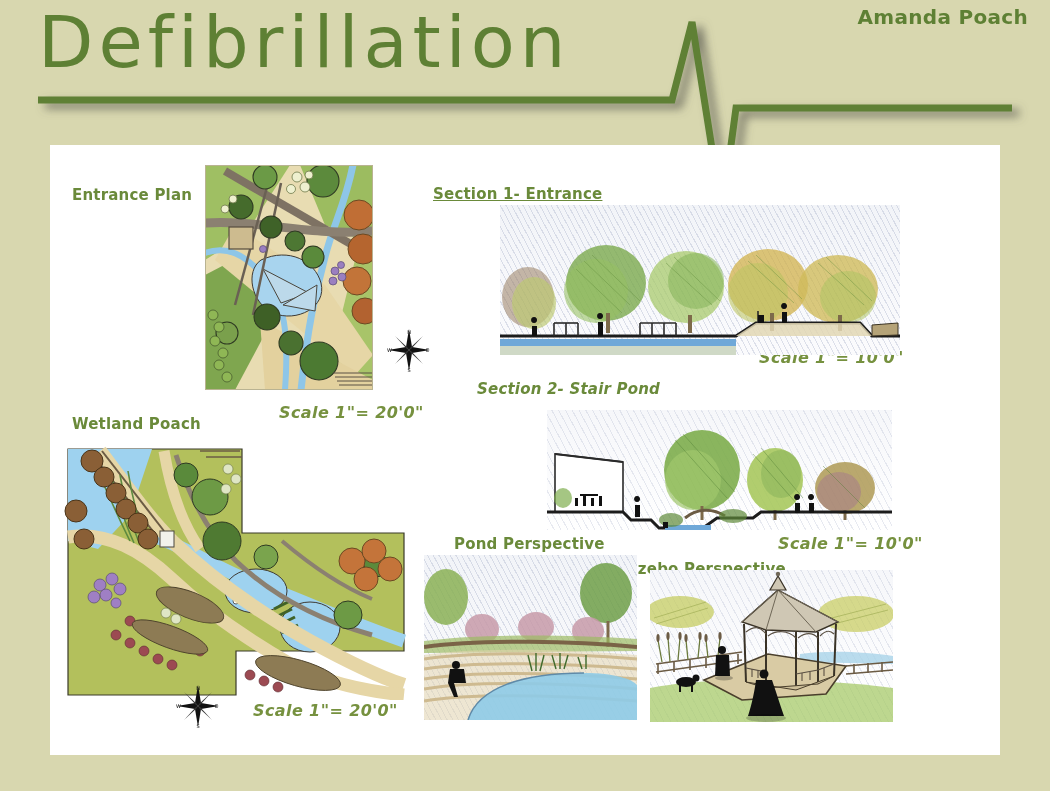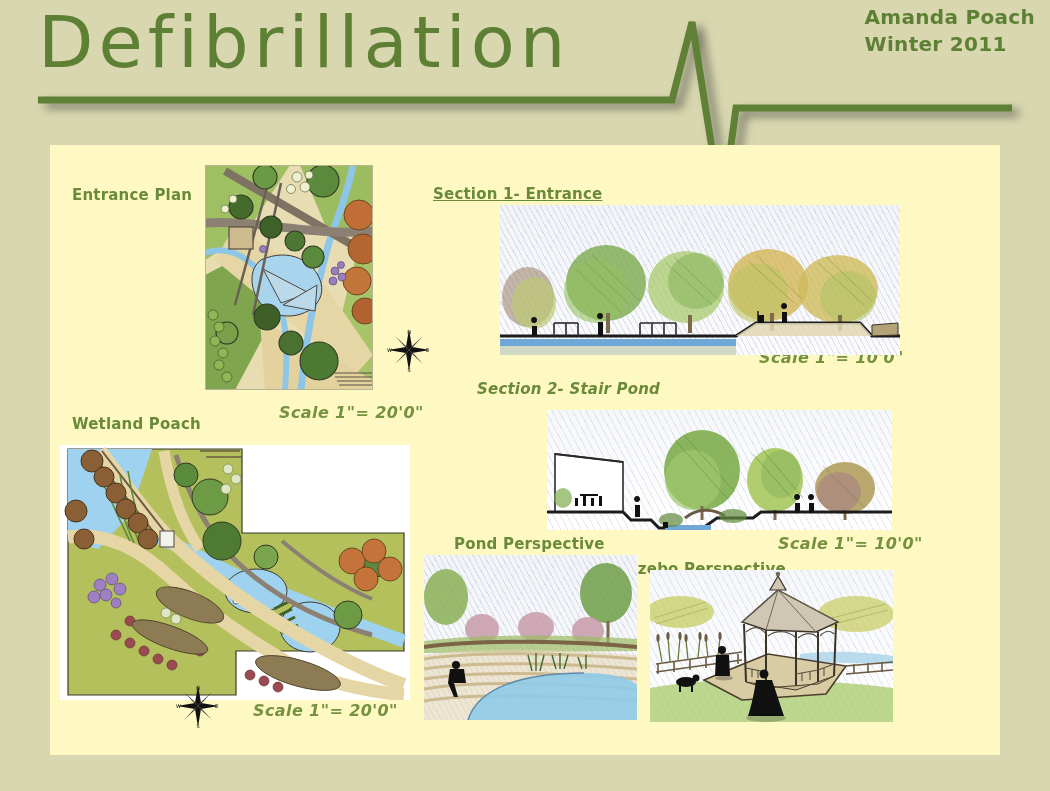--- a/index.html
+++ b/index.html
@@ -13,35 +13,35 @@
   
   .header{position:absolute;left:0;top:0;width:1050px;height:145px;}
   .title{
     position:absolute;left:38px;top:6px;
     font-family:"DejaVu Sans", sans-serif;
     font-size:72px;font-weight:400;letter-spacing:5px;
     color:#5e8034;line-height:1;
     font-style:normal;
   }
   .byline{
-    position:absolute;right:15px;top:4px;
+    position:absolute;right:22px;top:4px;
     text-align:left;color:#5e8034;
     font-size:20px;line-height:1.33;font-weight:600;
     letter-spacing:.3px;
   }
   .byline div{white-space:nowrap;}
 
   
   .ekg-wrap{position:absolute;left:0;top:0;width:1050px;height:235px;}
   .ekg-wrap svg{display:block;}
 
   
   .panel{
     position:absolute;left:50px;top:145px;
-    width:950px;height:610px;background:#fef9c3;
+    width:950px;height:610px;background:#ffffff;
   }
 
   .lbl{
     position:absolute;color:#6a8a3a;
     font-size:15px;font-weight:700;letter-spacing:.2px;
     white-space:nowrap;
   }
   .scale{
     position:absolute;color:#76913f;
     font-size:16px;font-weight:700;font-style:italic;
@@ -79,21 +79,20 @@
 <body>
 
 <div class="board">
 
   <div class="header">
 
     <div class="title">Defibrillation</div>
 
     <div class="byline">
       <div>Amanda Poach</div>
-      <div>Winter 2011</div>
     </div>
   </div>
 
   <div class="ekg-wrap">
     <svg width="1050" height="235" viewBox="0 0 1050 235">
       <defs>
         <filter id="shdw" x="-20%" y="-20%" width="160%" height="160%">
           <feDropShadow dx="7" dy="5" stdDeviation="5" flood-color="#5a5a50" flood-opacity=".75"></feDropShadow>
         </filter>
       </defs>

